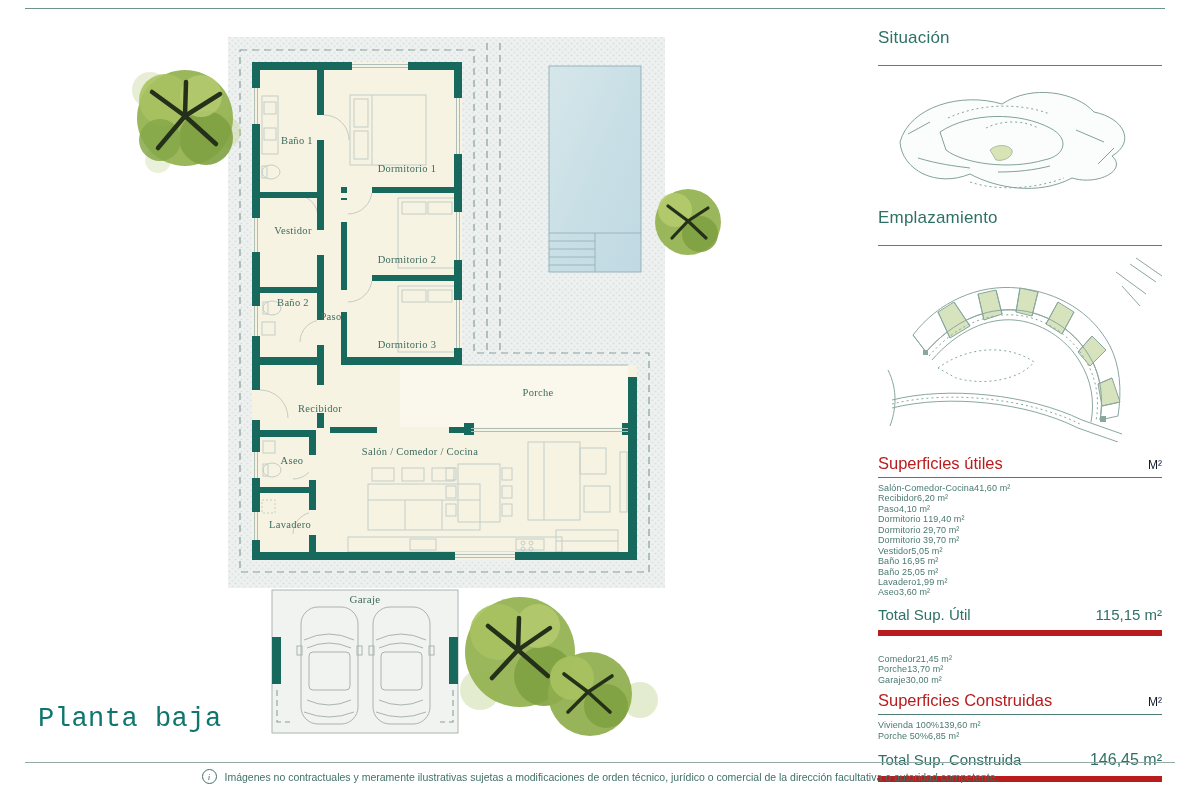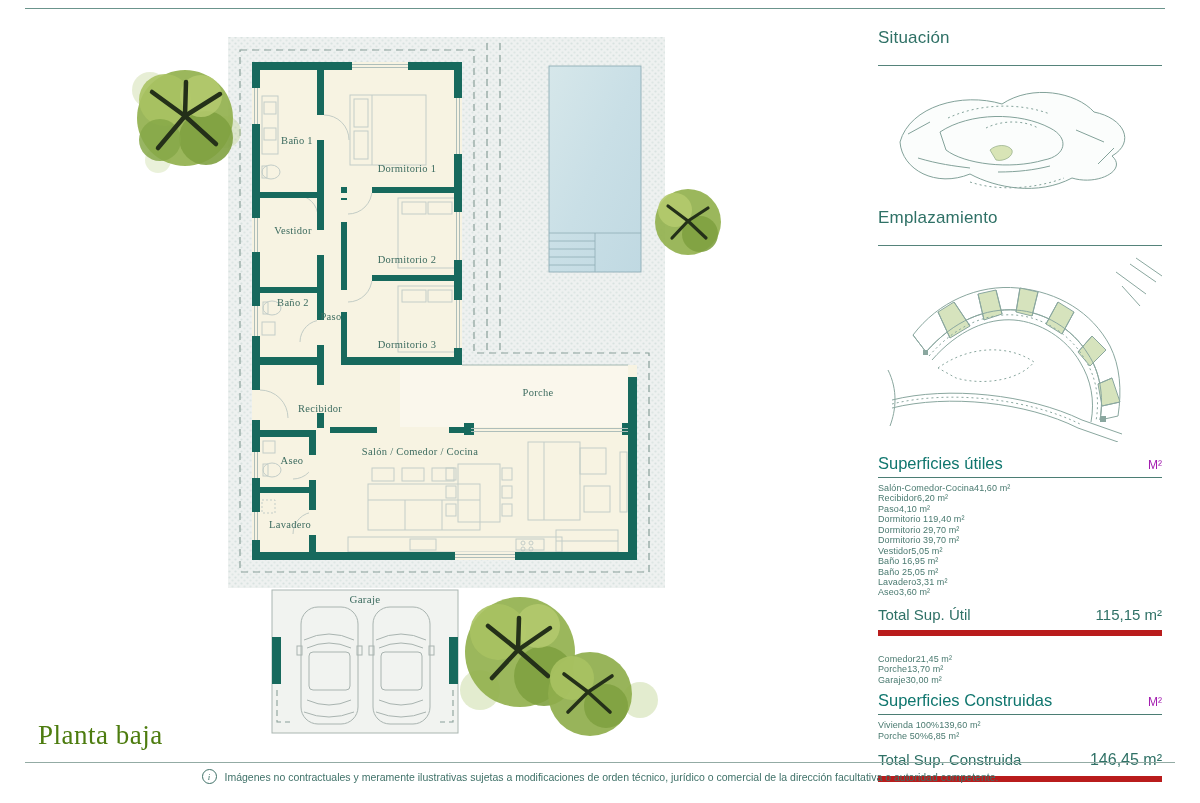--- a/index.html
+++ b/index.html
@@ -13,32 +13,32 @@
   
   #panel{left:878px;top:28px;width:284px;}
   .sec-title{
     font-size:17px;color:#2f7166;letter-spacing:.2px;
     padding-bottom:17px;border-bottom:1px solid #55837a;margin:0;font-weight:normal;
   }
   .map-wrap{width:284px;}
   
   .tbl-head{display:flex;justify-content:space-between;align-items:baseline;
     border-bottom:1px solid #4b7d74;padding-bottom:4px;margin-bottom:5px;}
-  .tbl-head .t{font-size:16.5px;color:#0f766e;}
-  .tbl-head .u{font-size:12px;color:#a21caf;}
+  .tbl-head .t{font-size:16.5px;color:#b91c1c;}
+  .tbl-head .u{font-size:12px;color:#0f172a;}
   .trow{display:flex;font-size:9px;color:#4a7a70;
     line-height:1.16;letter-spacing:.1px;}
   .total-row{display:flex;justify-content:space-between;align-items:baseline;
     font-size:15px;color:#2f7166;border-bottom:6px solid #b91c1c;
     padding:4px 0 7px 0;margin-bottom:18px;}
   .total-row .tv{font-size:15px;}
   .gap6{height:6px;} .gap4{height:4px;}
   
-  #plan-title{left:38px;top:720px;font-family:Liberation Serif, serif;
-    font-size:27px;color:#4d7c0f;letter-spacing:.5px;}
+  #plan-title{left:38px;top:704px;font-family:Liberation Mono, monospace;
+    font-size:27px;color:#0f766e;letter-spacing:.5px;}
   #footer-rule{left:25px;top:762px;width:1150px;height:0;border-top:1px solid #93aba4;}
   #disclaimer{left:0;top:769px;width:1200px;display:flex;justify-content:center;
     align-items:center;gap:8px;color:#3f7168;font-size:10.5px;}
   #info-icon{display:inline-flex;width:13px;height:13px;border:1px solid #3f7168;
     border-radius:50%;align-items:center;justify-content:center;font-size:9px;
     font-family:"Liberation Serif",serif;font-style:italic;flex:0 0 auto;}
 </style>
 </head>
 <body>
 
@@ -453,21 +453,21 @@
     <div class="trow">
         <span>Baño 1</span>
         <span>6,95 m²</span>
       </div>
     <div class="trow">
         <span>Baño 2</span>
         <span>5,05 m²</span>
       </div>
     <div class="trow">
         <span>Lavadero</span>
-        <span>3,31 m²</span>
+        <span>1,99 m²</span>
       </div>
     <div class="trow">
         <span>Aseo</span>
         <span>3,60 m²</span>
       </div>
     <div class="gap4"></div>
     <div class="total-row">
       <span>Total Sup. Útil</span>
         <span class="tv">115,15 m²</span>
     </div>

